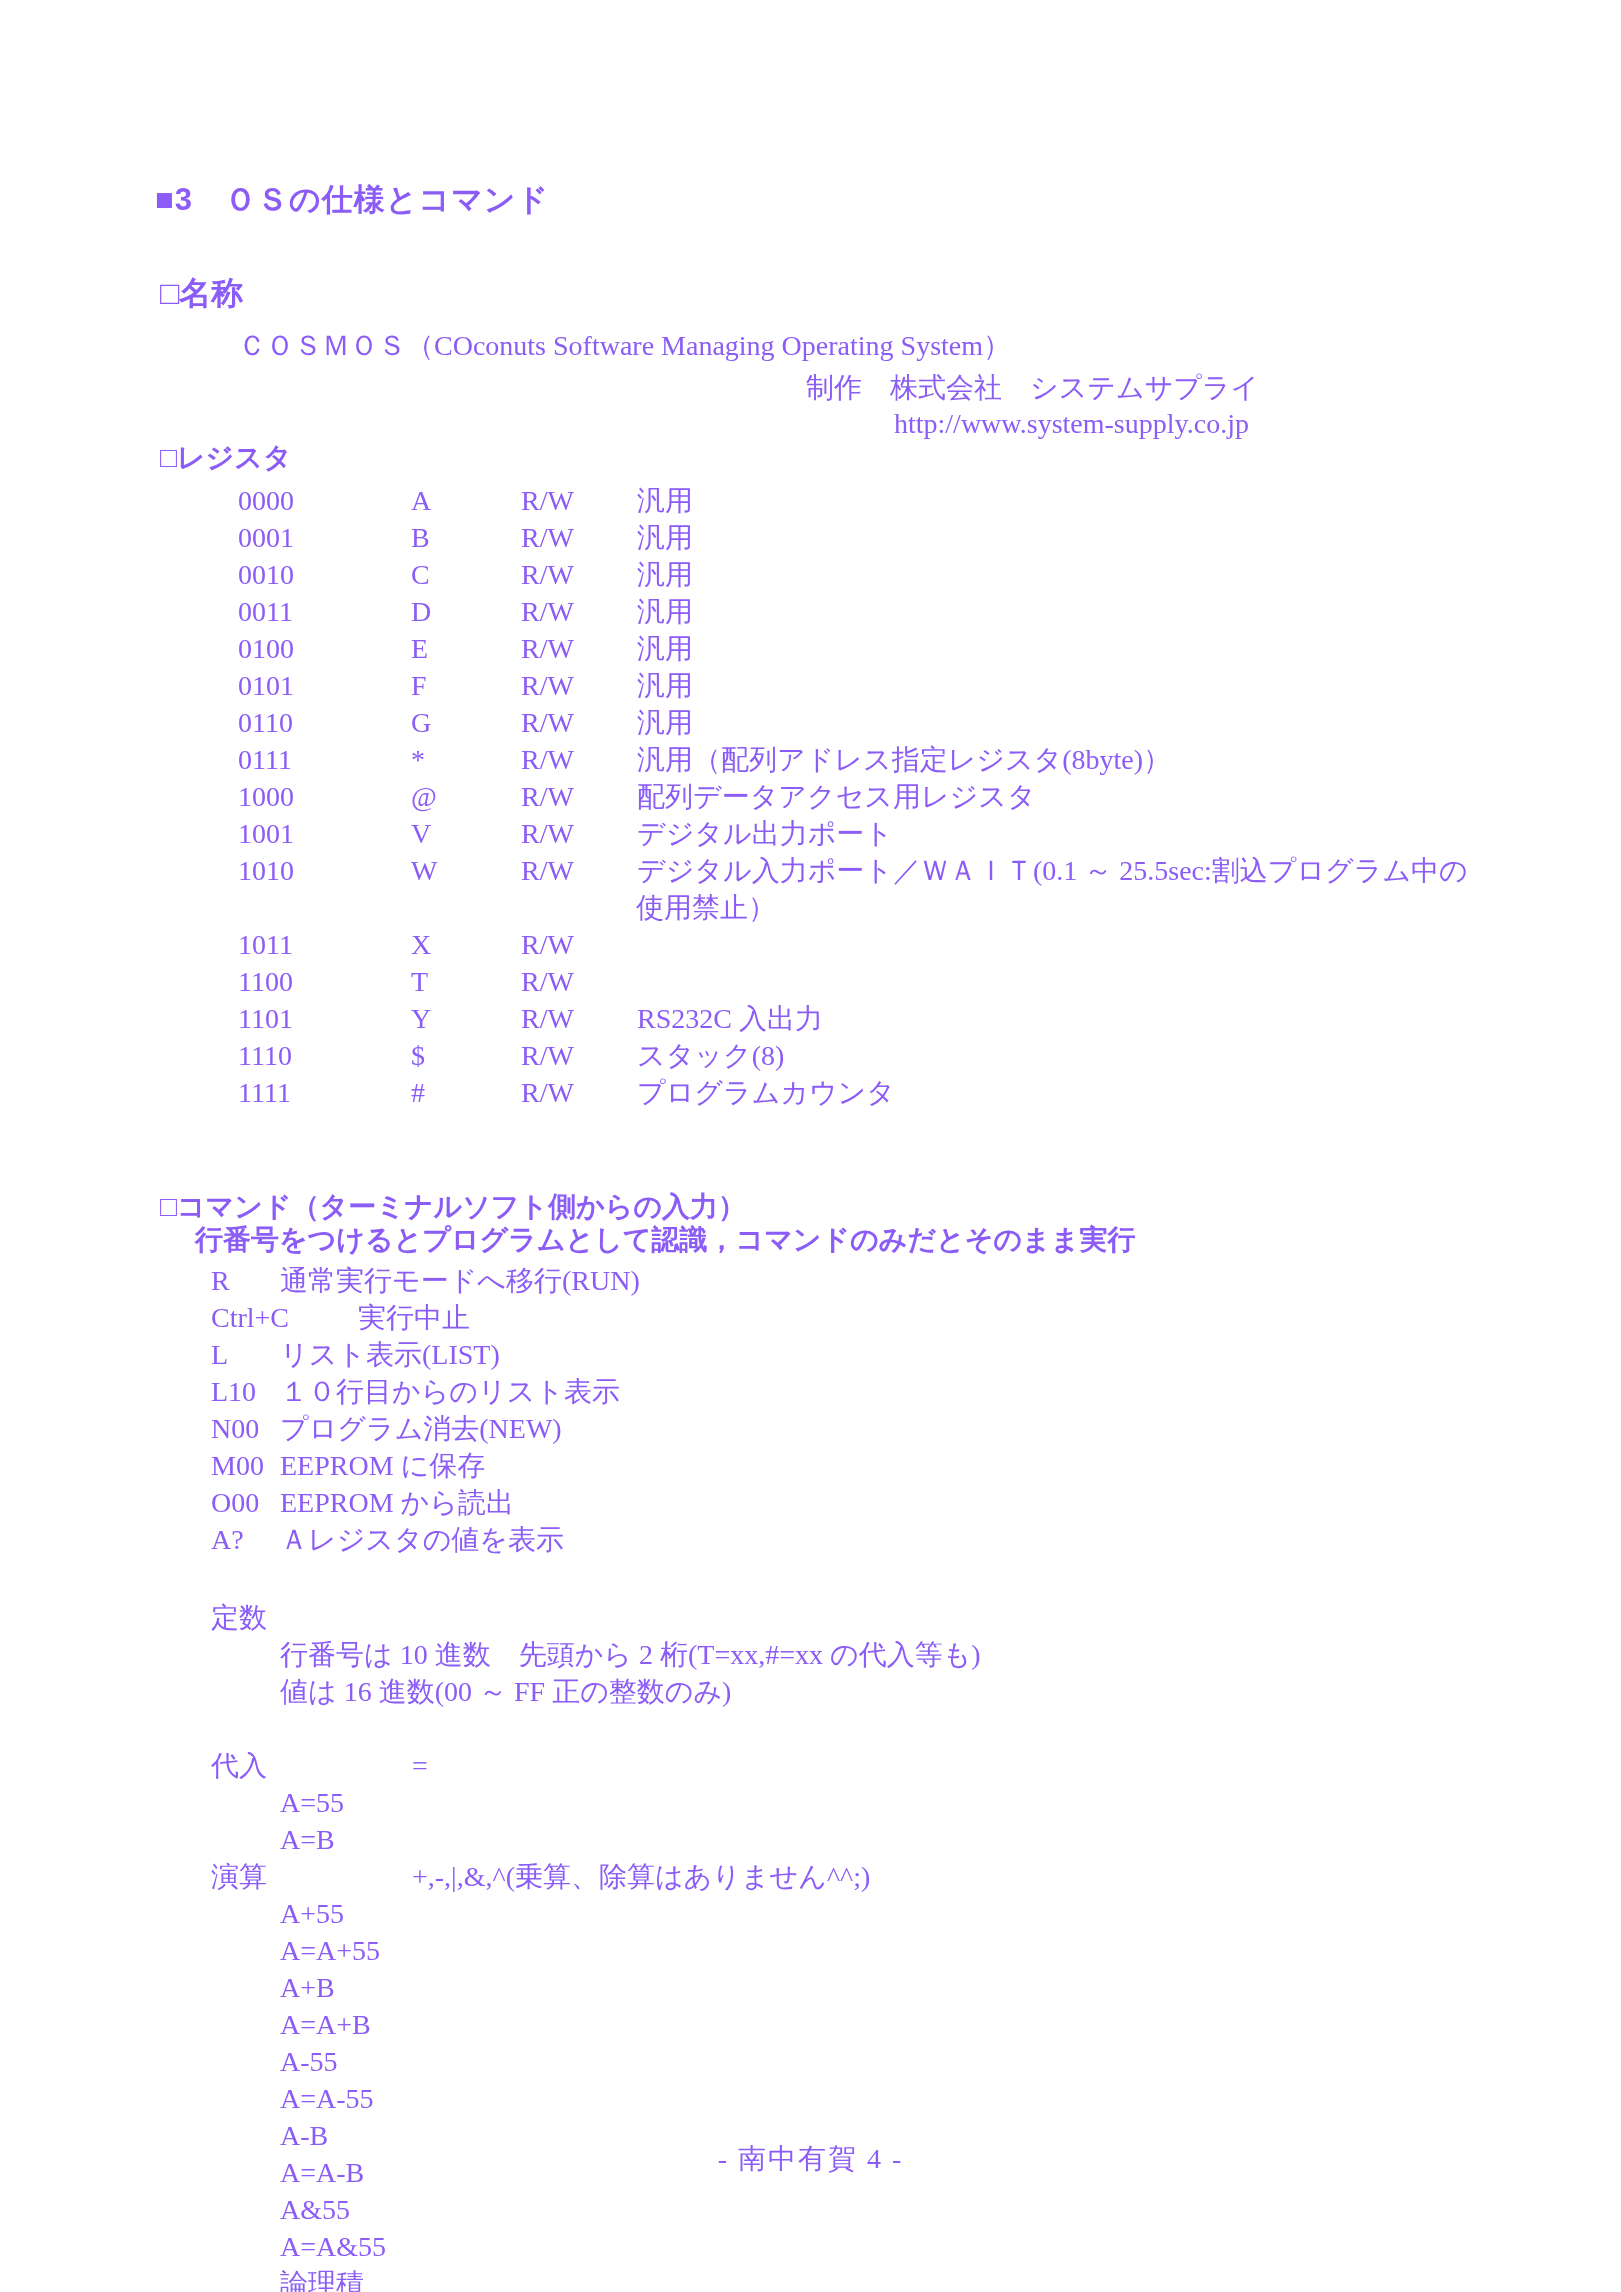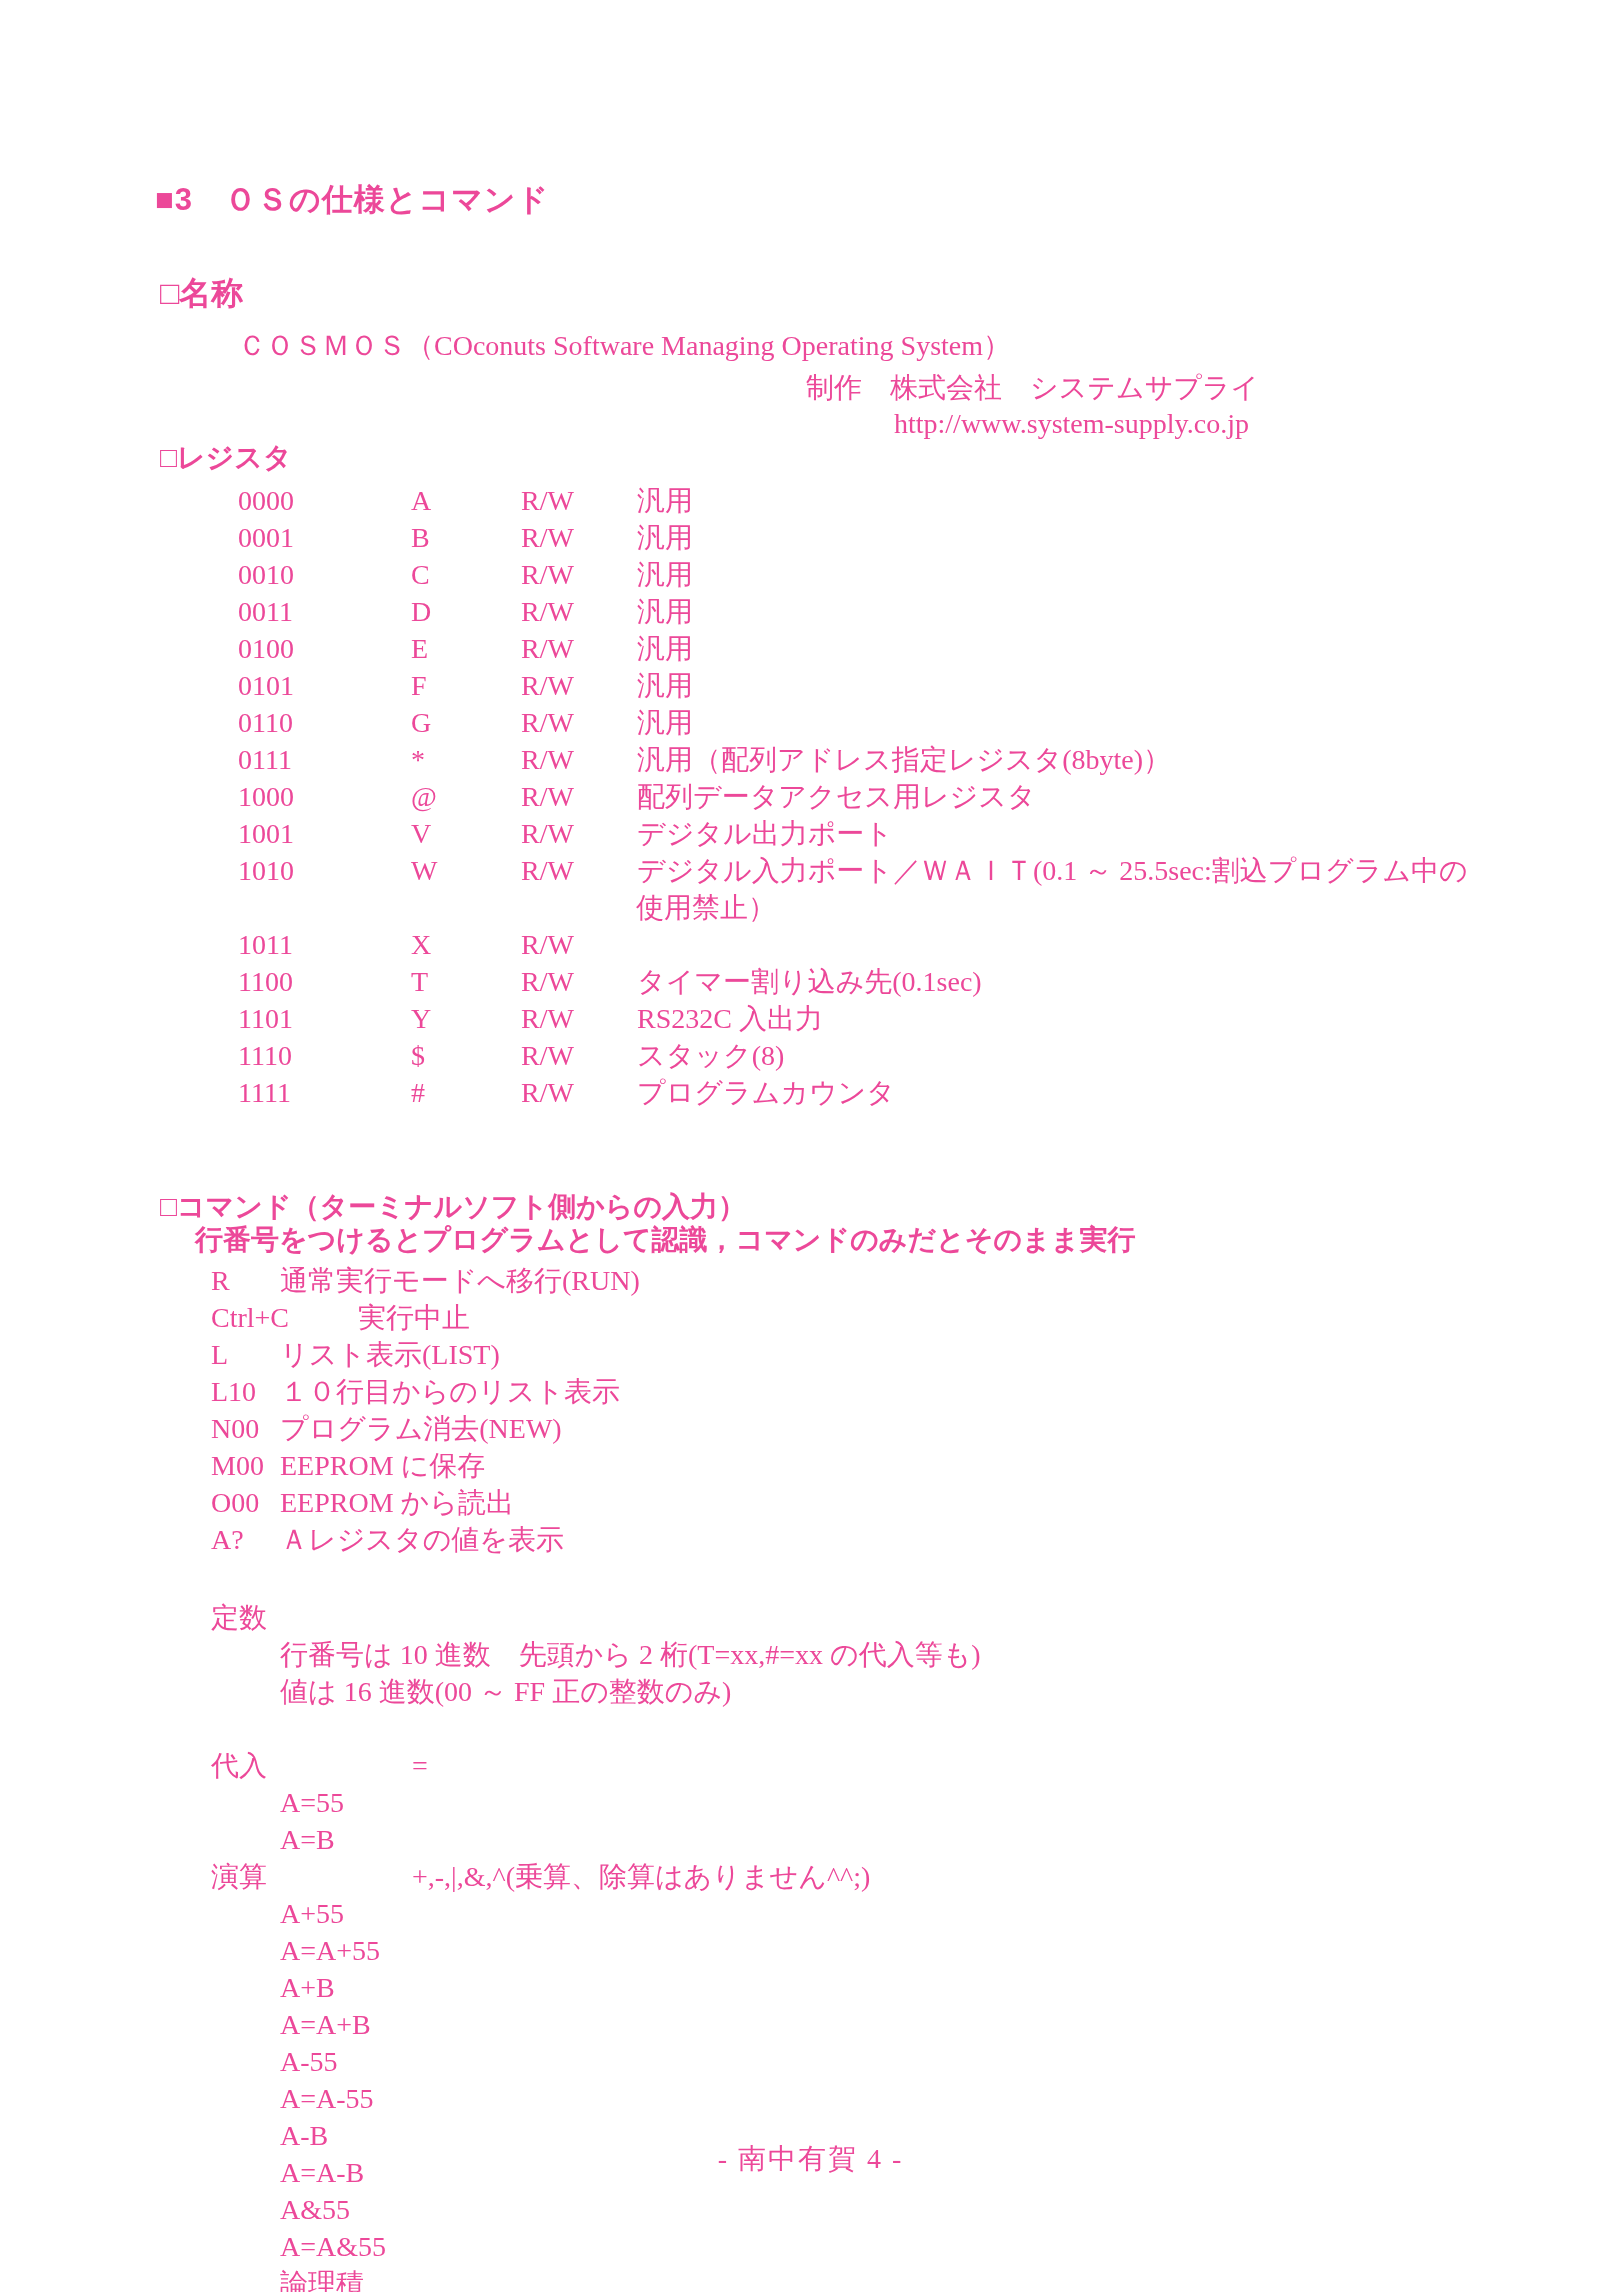--- a/index.html
+++ b/index.html
@@ -1,21 +1,21 @@
 <!DOCTYPE html>
 <html><head>
 <meta charset="utf-8">
 <style>
   html, body { margin: 0; padding: 0; background: #e8e8e8; }
   .page {
     position: relative;
     width: 1621px;
     height: 2293px;
     background: #ffffff;
-    color: #ec4899;
+    color: #8b5cf6;
     font-family: "Liberation Serif", serif;
     overflow: hidden;
   }
   .gothic {
     font-family: "Liberation Sans", sans-serif;
     font-weight: bold;
   }
   .serif {
     font-family: "Liberation Serif", serif;
     font-size: 28px;
@@ -170,21 +170,20 @@
     <div class="rg-desc2">使用禁止）</div>
     <div class="reg-row">
       <span class="rg-code">1011</span>
       <span class="rg-name">X</span>
       <span class="rg-rw">R/W</span>
     </div>
     <div class="reg-row">
       <span class="rg-code">1100</span>
       <span class="rg-name">T</span>
       <span class="rg-rw">R/W</span>
-      <span class="rg-desc">タイマー割り込み先(0.1sec)</span>
     </div>
     <div class="reg-row">
       <span class="rg-code">1101</span>
       <span class="rg-name">Y</span>
       <span class="rg-rw">R/W</span>
       <span class="rg-desc">RS232C 入出力</span>
     </div>
     <div class="reg-row">
       <span class="rg-code">1110</span>
       <span class="rg-name">$</span>

